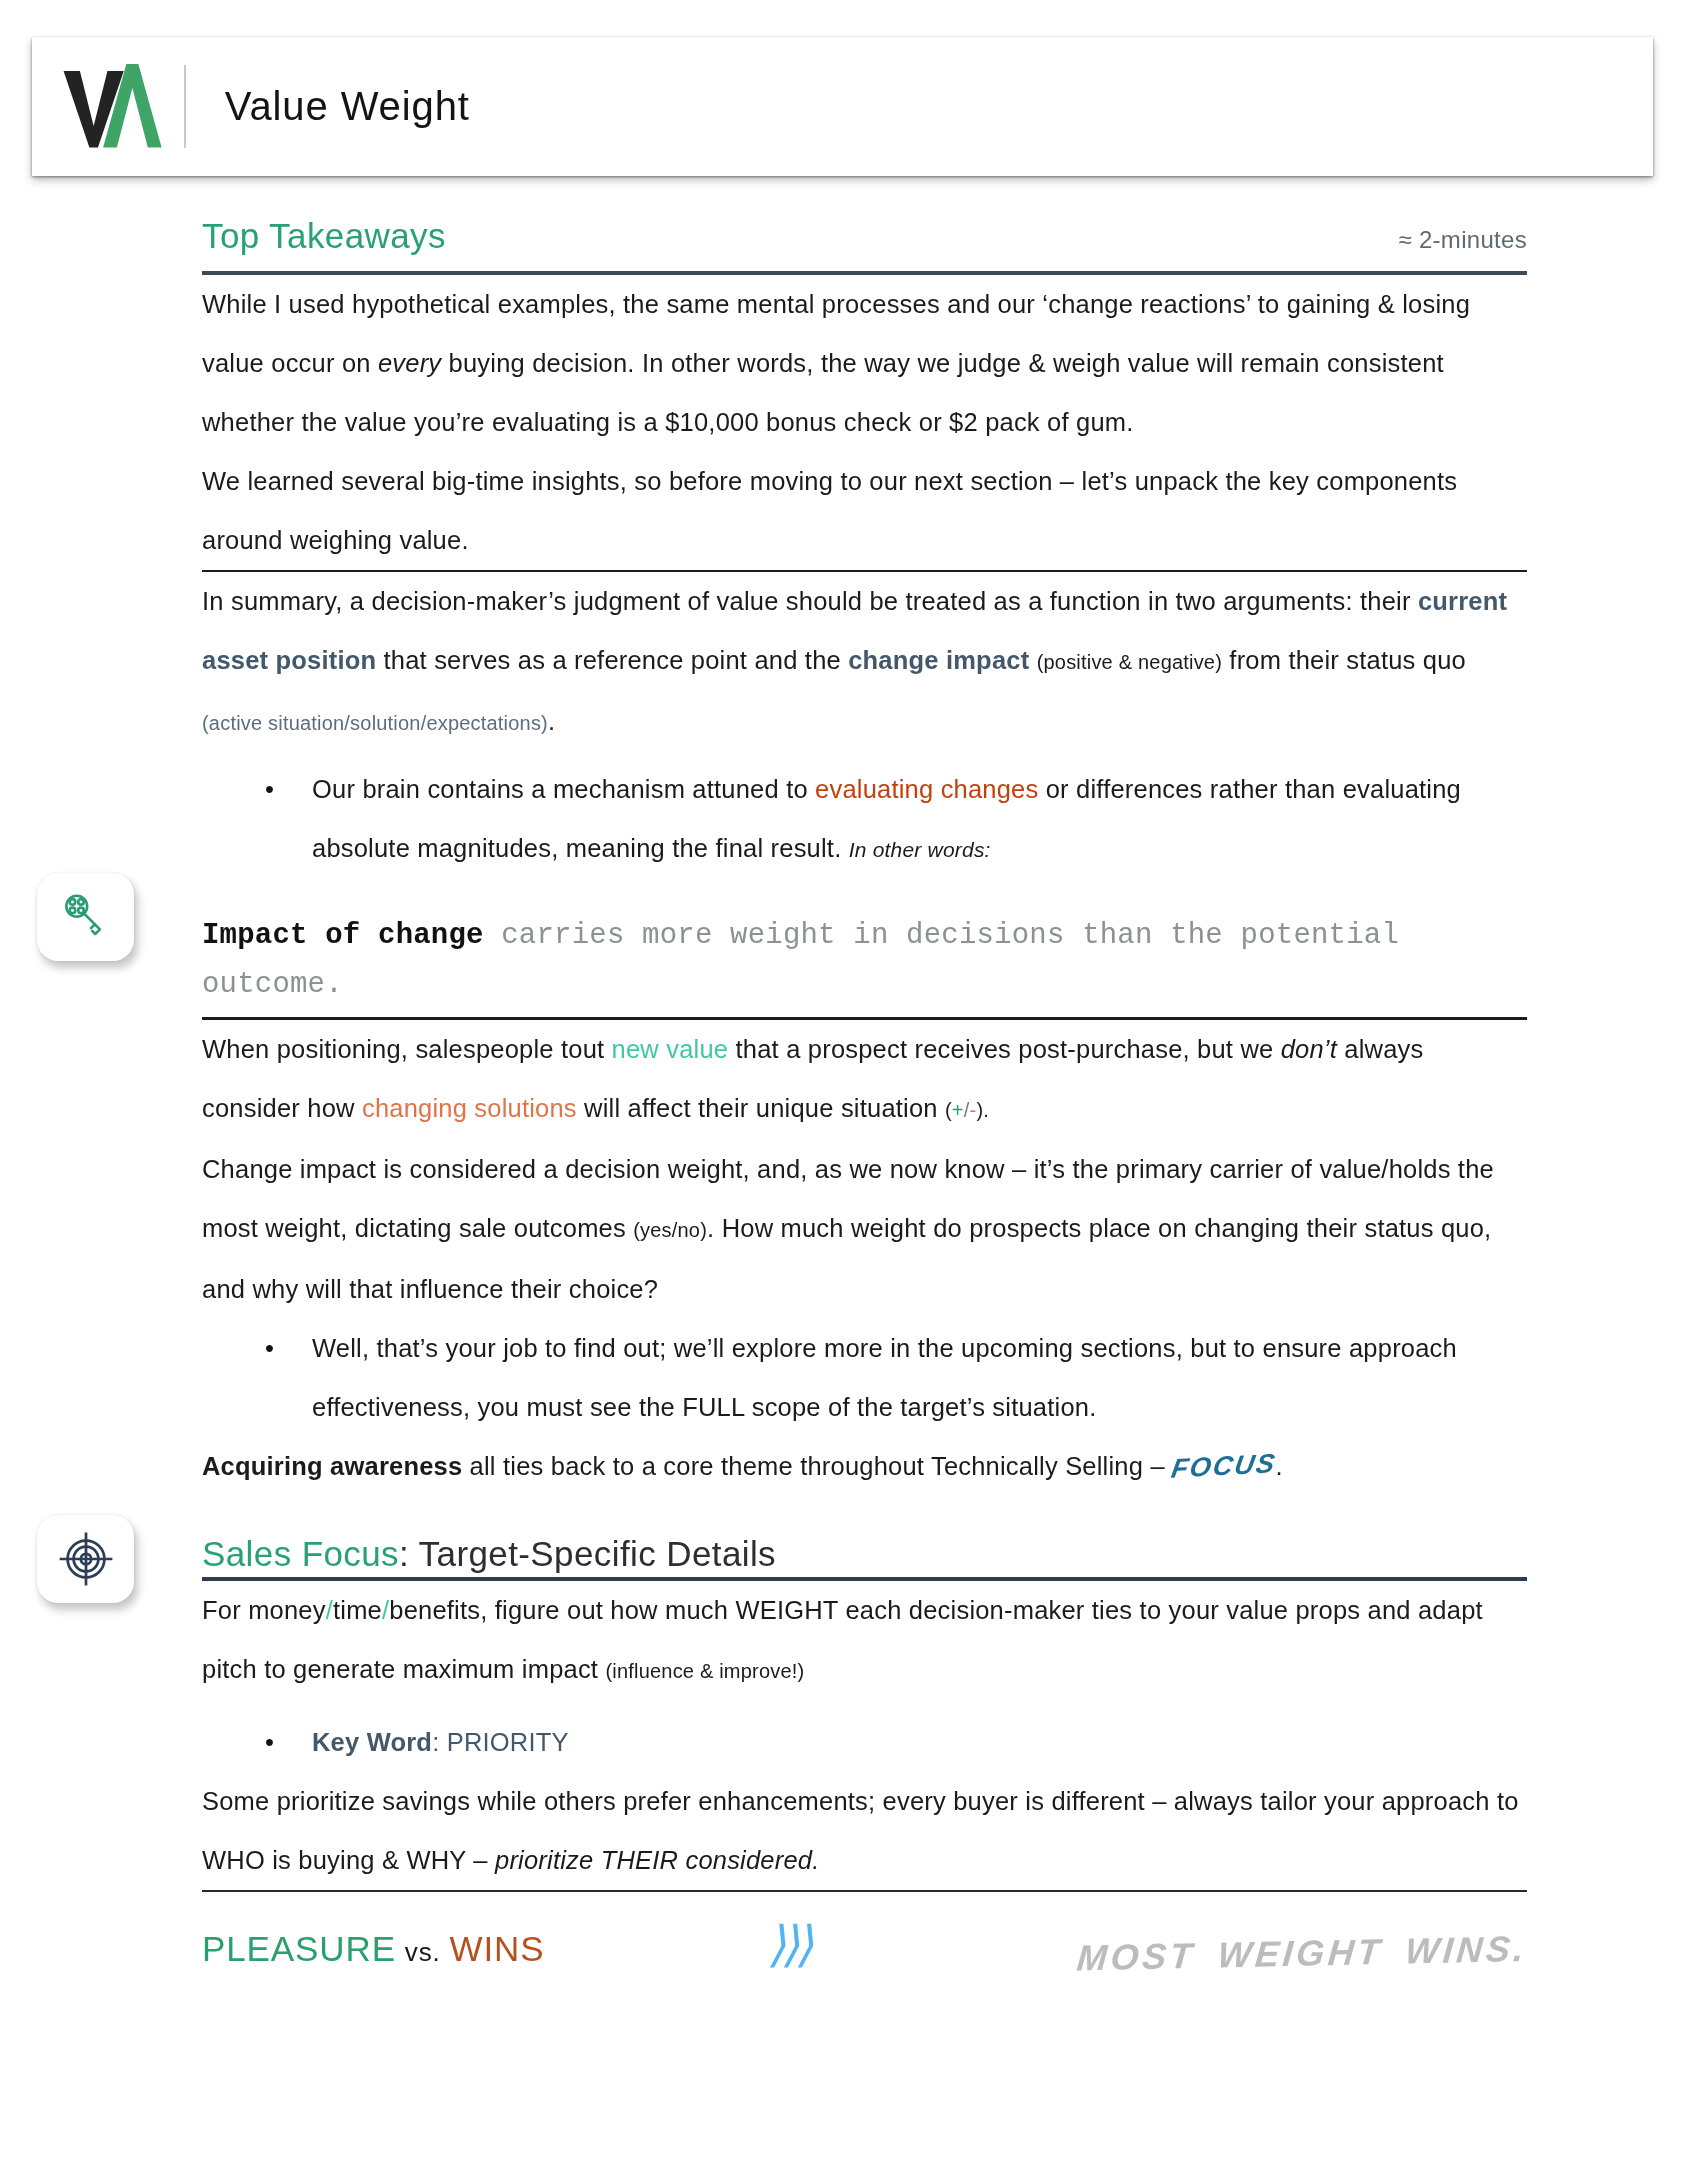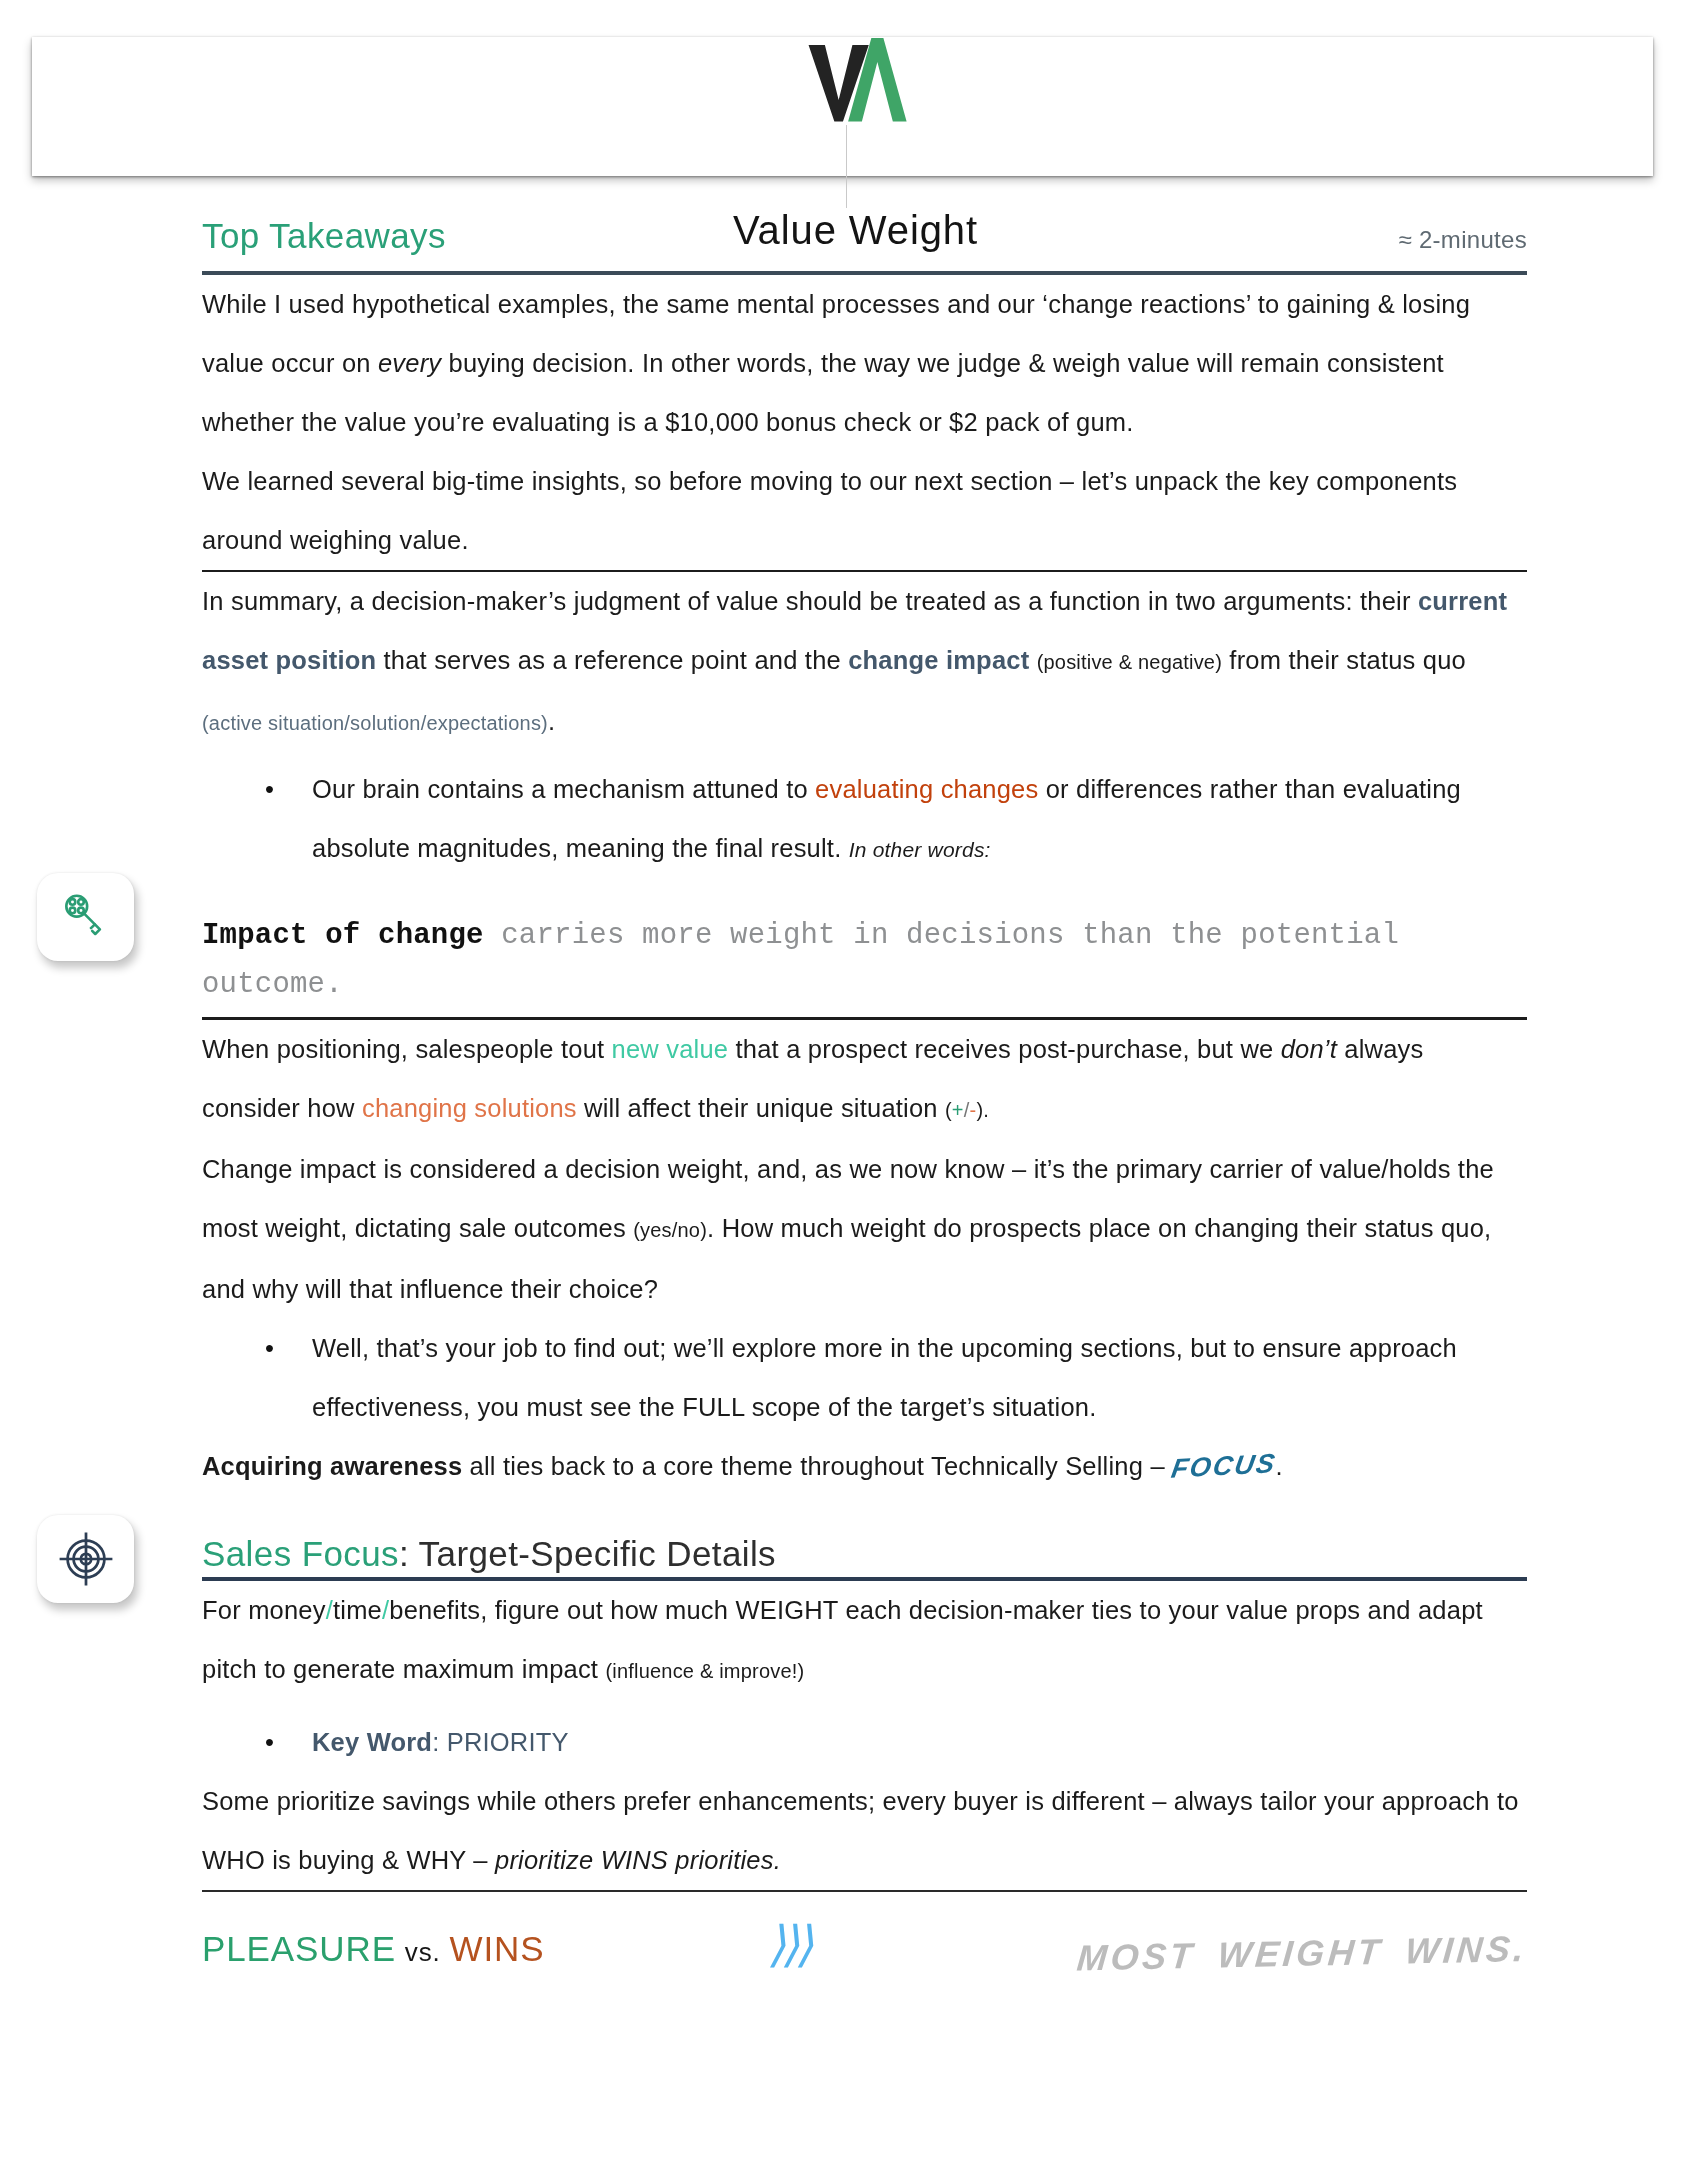--- a/index.html
+++ b/index.html
@@ -2,21 +2,21 @@
 <html style="font-size:14px"><head>
 <meta charset="utf-8">
 <style>
   html,body{margin:0;padding:0;background:#ffffff;}
   .page{position:relative;width:1685px;height:2181px;background:#ffffff;overflow:hidden;
         font-family:"Liberation Sans","DejaVu Sans",sans-serif;color:#1b1b1b;}
 
   
   .header-card{position:absolute;left:32px;right:32px;top:37px;height:139px;background:#fff;
         box-shadow:0 0.9px 2.6px rgba(0,0,0,.45),0 5.3px 8.8px rgba(0,0,0,.26);
-        display:flex;align-items:center;padding-left:26px;box-sizing:border-box;flex-direction:column;}
+        display:flex;align-items:center;padding-left:26px;box-sizing:border-box;}
   .logo{width:105px;height:88px;flex:none;display:flex;align-items:center;}
   .logo-divider{width:1.8px;height:83px;background:#c9c9c9;margin:0 39px 0 21px;flex:none;}
   .page-title{margin:0;font-size:40px;font-weight:400;letter-spacing:0.9px;color:#141414;}
 
   
   .content{position:absolute;top:176px;left:0;right:0;padding:38px 158px 0 202px;}
   .section-head{display:flex;justify-content:space-between;align-items:baseline;position:relative;}
   .section-head h2{margin:0;font-size:35px;line-height:44px;font-weight:400;letter-spacing:0.4px;}
   .h-green{color:#2aa078;}
   .h-rest{color:#2e2e2e;}
@@ -167,21 +167,21 @@
     </div>
     <div class="rule rule-navy mt2"></div>
 
     <p class="body-p mt21"><span>For money</span><span class="rs-teal">/</span><span>time</span><span class="rs-teal">/</span><span>benefits, figure out how much WEIGHT each decision-maker ties to your value props and adapt pitch to generate maximum impact </span><span class="rs-sm">(influence &amp; improve!)</span></p>
 
     <div class="bullet mt14">
       <span class="dot">•</span>
       <p class="body-p"><span class="rs-b rs-slate">Key Word</span><span class="rs-slate">: PRIORITY</span></p>
     </div>
 
-    <p class="body-p mt3"><span>Some prioritize savings while others prefer enhancements; every buyer is different – always tailor your approach to WHO is buying &amp; WHY – </span><span class="rs-i">prioritize WINS priorities.</span></p>
+    <p class="body-p mt3"><span>Some prioritize savings while others prefer enhancements; every buyer is different – always tailor your approach to WHO is buying &amp; WHY – </span><span class="rs-i">prioritize THEIR considered.</span></p>
 
     <div class="rule rule-thin mt0"></div>
 
     <div class="footer">
       <div class="f-left">
         <span class="f-pleasure">PLEASURE</span><span class="f-vs">vs.</span><span class="f-pain">WINS</span>
       </div>
       <div class="f-chev">⟩⟩⟩</div>
       <div class="f-motto">MOST WEIGHT WINS.</div>
     </div>

